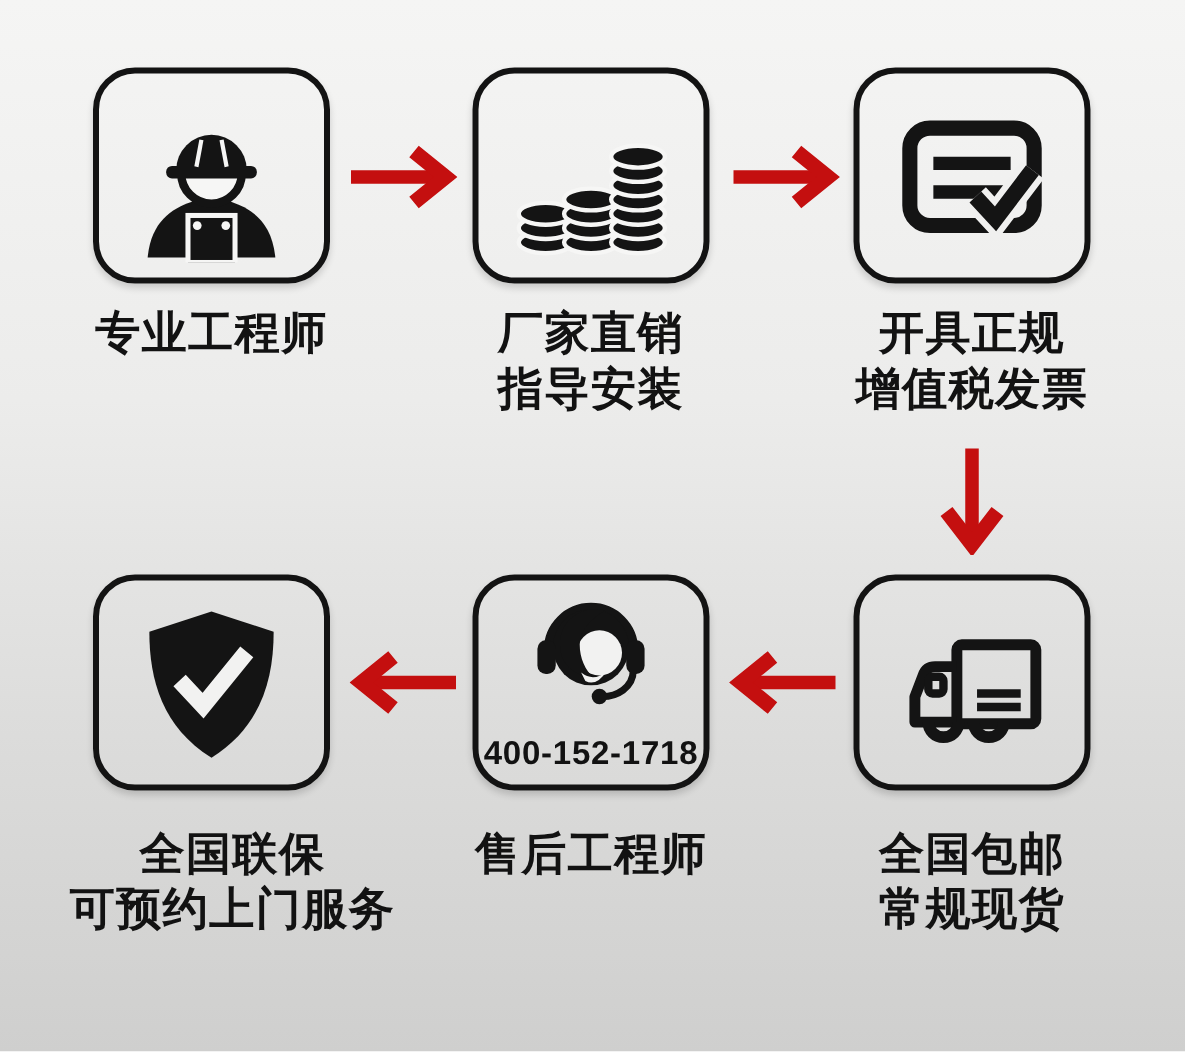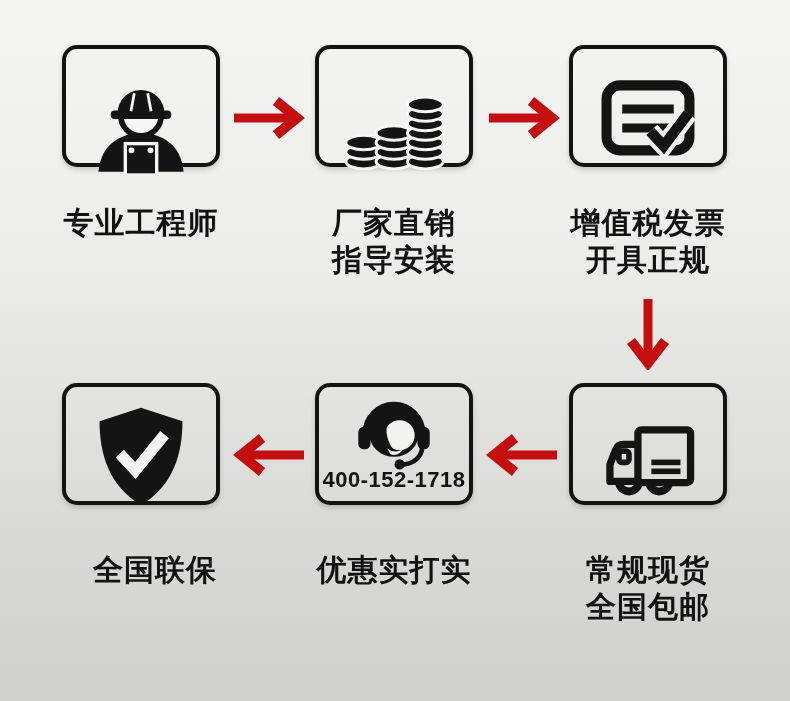--- a/index.html
+++ b/index.html
@@ -6,24 +6,24 @@
   #stage{
     position:relative;
     width:790px;height:701px;
     overflow:hidden;
     background:linear-gradient(180deg,#f5f5f4 0%,#ececeb 38%,#dbdbda 72%,#cfcfce 100%);
     font-family:"Liberation Sans","DejaVu Sans",sans-serif;
     padding-left:48px;
   }
   .box{
     position:absolute;
-    width:158px;height:122px;
+    width:158px;height:144px;
     box-sizing:border-box;
     border:4px solid #131313;
-    border-radius:15px;
+    border-radius:28px;
     box-shadow:0 3px 5px rgba(0,0,0,0.16);
   }
   .box svg{position:absolute;left:50%;transform:translateX(-50%);}
   .caption{
     position:absolute;
     width:280px;
     text-align:center;
     font-size:30px;
     font-weight:700;
     line-height:37px;
@@ -92,66 +92,67 @@
   <div class="box" style="left:569px;top:45px;">
     <svg style="top:14px;" width="112" height="112" viewBox="0 0 100 100">
       <rect x="13" y="20" width="74" height="58" rx="12" fill="none" stroke="#141414" stroke-width="9"></rect>
       <line x1="27" y1="41" x2="73" y2="41" stroke="#141414" stroke-width="8"></line>
       <line x1="27" y1="58" x2="73" y2="58" stroke="#141414" stroke-width="8"></line>
       <polyline points="52,61 64,74 86,45" fill="none" stroke="#f0f0ef" stroke-width="17"></polyline>
       <polyline points="52,61 64,74 86,45" fill="none" stroke="#141414" stroke-width="9.5"></polyline>
     </svg>
   </div>
   <div class="caption" style="left:508px;top:204px;">
+    <div>开具正规</div>
     <div>增值税发票</div>
-    <div>开具正规</div>
   </div>
 
   <div class="box" style="left:569px;top:383px;">
     <svg style="top:16px;" width="112" height="112" viewBox="0 0 100 100">
       <rect x="41" y="24" width="47" height="47" rx="3" fill="none" stroke="#141414" stroke-width="6.5"></rect>
       <line x1="53" y1="53" x2="79" y2="53" stroke="#141414" stroke-width="5"></line>
       <line x1="53" y1="61" x2="79" y2="61" stroke="#141414" stroke-width="5"></line>
       <path d="M41,37 L28,37 C24,37 22,39 21,42 L16,55 L16,70 L41,70" fill="none" stroke="#141414" stroke-width="6.5" stroke-linejoin="round"></path>
       <rect x="24" y="43" width="9" height="10" rx="2.5" fill="none" stroke="#141414" stroke-width="5"></rect>
       <path d="M24,70 A9,9 0 0 0 42,70" fill="none" stroke="#141414" stroke-width="7"></path>
       <path d="M51,70 A9,9 0 0 0 69,70" fill="none" stroke="#141414" stroke-width="7"></path>
     </svg>
   </div>
   <div class="caption" style="left:508px;top:551px;">
+    <div>全国包邮</div>
     <div>常规现货</div>
-    <div>全国包邮</div>
   </div>
 
   <div class="box" style="left:315px;top:383px;">
     <svg style="top:5px;" width="94" height="94" viewBox="0 0 100 100">
       <path d="M20,44 A30,30 0 0 1 80,44" fill="none" stroke="#141414" stroke-width="7"></path>
       <circle cx="50" cy="42" r="27" fill="#141414"></circle>
       <circle cx="56" cy="46" r="16" fill="#f2f2f1"></circle>
       <path d="M28,40 C28,22 44,12 60,16 C50,22 42,30 42,40 C42,50 46,58 52,64 C38,62 28,54 28,40 Z" fill="#141414"></path>
       <path d="M43,60 Q52,67 61,59 Q54,70 46,66 Z" fill="#f2f2f1"></path>
       <rect x="12" y="37" width="13" height="24" rx="6" fill="#141414"></rect>
       <rect x="75" y="37" width="13" height="24" rx="6" fill="#141414"></rect>
       <path d="M80,58 C80,71 68,77 58,77" fill="none" stroke="#141414" stroke-width="5"></path>
       <circle cx="56" cy="77" r="5.5" fill="#141414"></circle>
     </svg>
     <div class="phone">400-152-1718</div>
   </div>
   <div class="caption" style="left:254px;top:551px;">
-    <div>优惠实打实</div>
+    <div>售后工程师</div>
   </div>
 
   <div class="box" style="left:62px;top:383px;">
     <svg style="top:14px;" width="112" height="112" viewBox="0 0 100 100">
       <path d="M50,6 L87,18 C87,47 79,75 50,93 C21,75 13,47 13,18 Z" fill="#141414"></path>
       <polyline points="31,47 45,62 71,30" fill="none" stroke="#f2f2f1" stroke-width="10"></polyline>
     </svg>
   </div>
   <div class="caption" style="left:15px;top:551px;">
     <div>全国联保</div>
+    <div>可预约上门服务</div>
   </div>
 
   <svg class="arrow" style="left:231px;top:96px;" width="74" height="44" viewBox="0 0 74 44">
     <line x1="3" y1="22" x2="62" y2="22" stroke="#c40f0f" stroke-width="9"></line>
     <polyline points="45,5 66,22 45,39" fill="none" stroke="#c40f0f" stroke-width="10"></polyline>
   </svg>
   <svg class="arrow" style="left:486px;top:96px;" width="74" height="44" viewBox="0 0 74 44">
     <line x1="3" y1="22" x2="62" y2="22" stroke="#c40f0f" stroke-width="9"></line>
     <polyline points="45,5 66,22 45,39" fill="none" stroke="#c40f0f" stroke-width="10"></polyline>
   </svg>

